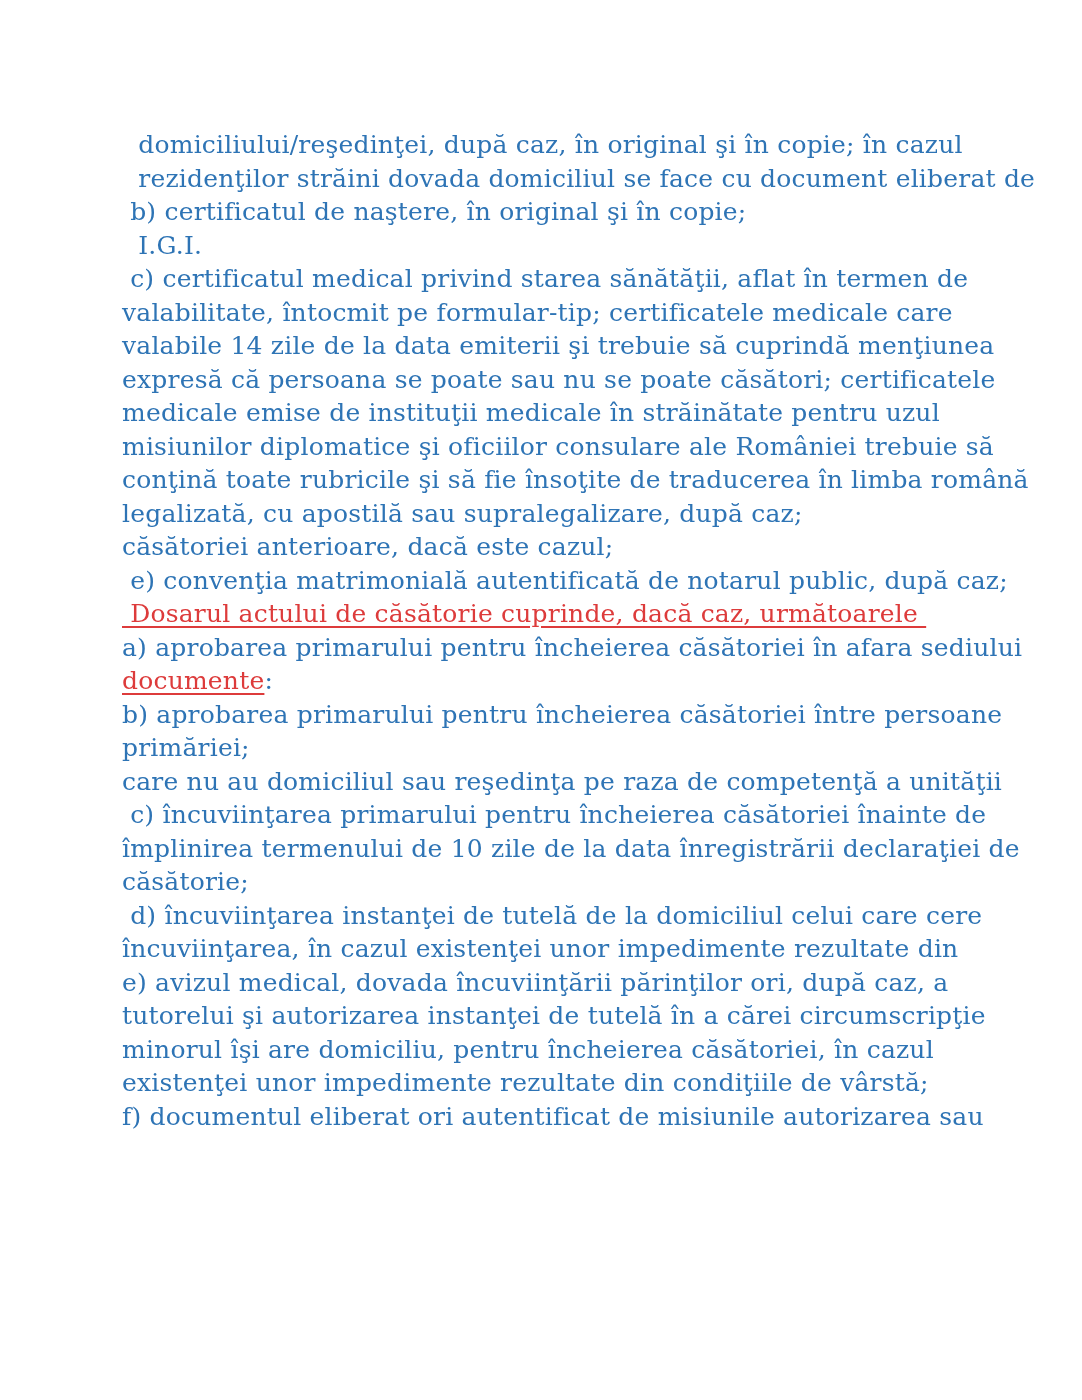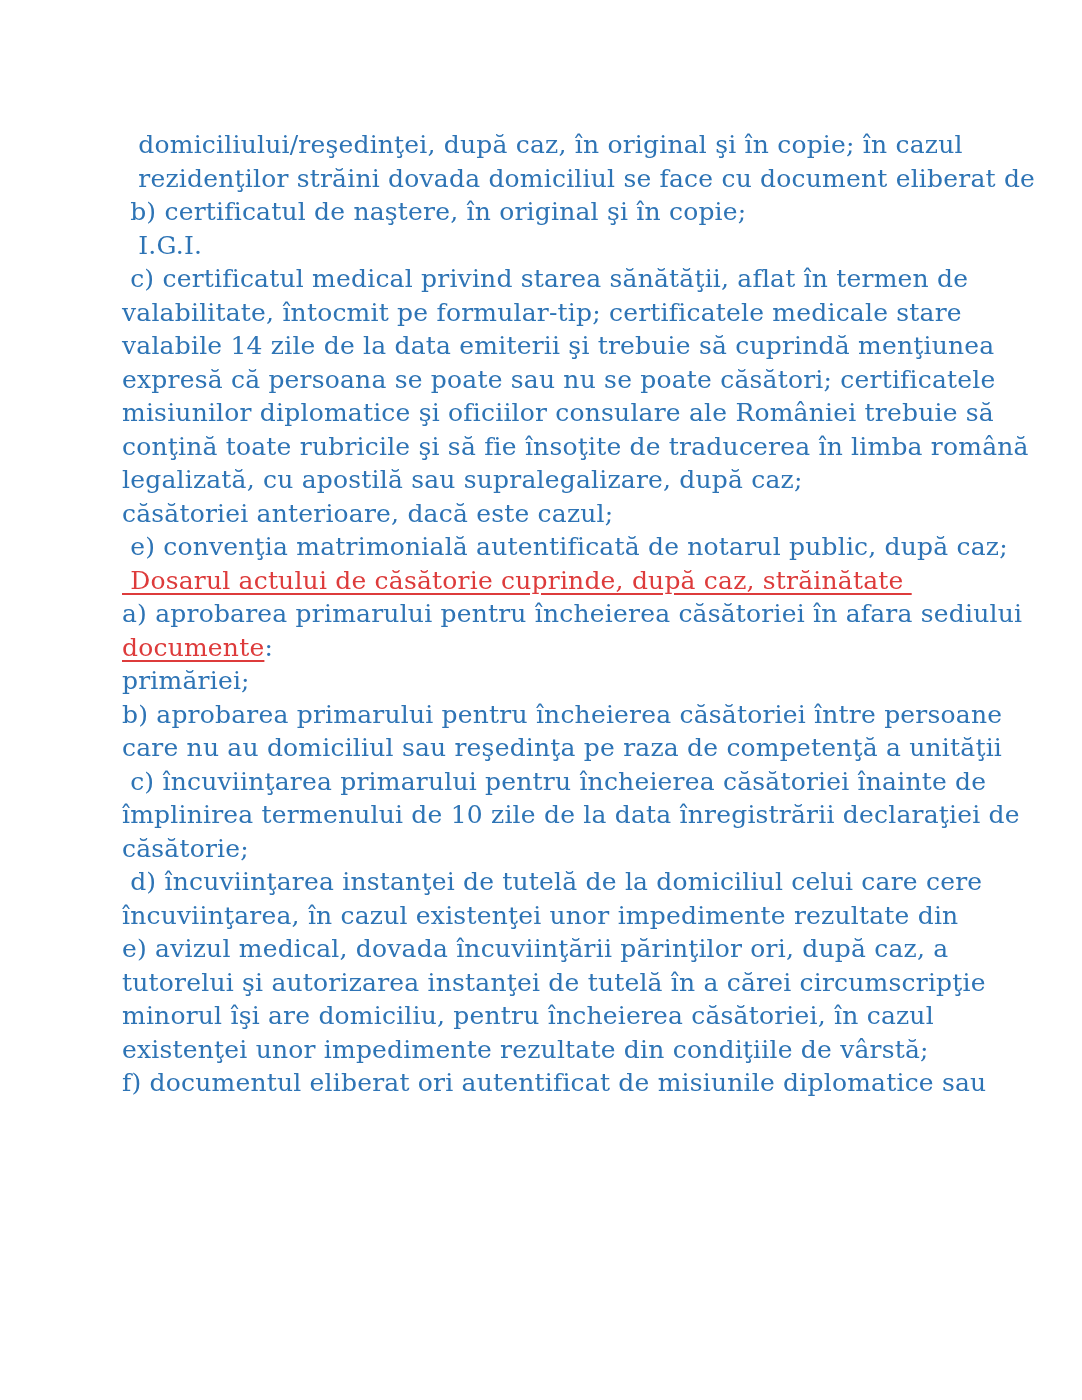--- a/index.html
+++ b/index.html
@@ -41,38 +41,39 @@
 </head>
 <body>
 
 <div class="page">
   <div class="text-block" id="doc-text">
       <div class="line"><span class="seg-blue">  domiciliului/reşedinţei, după caz, în original şi în copie; în cazul</span></div>
       <div class="line"><span class="seg-blue">  rezidenţilor străini dovada domiciliul se face cu document eliberat de</span></div>
       <div class="line"><span class="seg-blue"> b) certificatul de naştere, în original şi în copie;</span></div>
       <div class="line"><span class="seg-blue">  I.G.I.</span></div>
       <div class="line"><span class="seg-blue"> c) certificatul medical privind starea sănătăţii, aflat în termen de</span></div>
-      <div class="line"><span class="seg-blue">valabilitate, întocmit pe formular-tip; certificatele medicale stare</span></div>
+      <div class="line"><span class="seg-blue">valabilitate, întocmit pe formular-tip; certificatele medicale care</span></div>
       <div class="line"><span class="seg-blue">valabile 14 zile de la data emiterii şi trebuie să cuprindă menţiunea</span></div>
       <div class="line"><span class="seg-blue">expresă că persoana se poate sau nu se poate căsători; certificatele</span></div>
+      <div class="line"><span class="seg-blue">medicale emise de instituţii medicale în străinătate pentru uzul</span></div>
       <div class="line"><span class="seg-blue">misiunilor diplomatice şi oficiilor consulare ale României trebuie să</span></div>
       <div class="line"><span class="seg-blue">conţină toate rubricile şi să fie însoţite de traducerea în limba română</span></div>
       <div class="line"><span class="seg-blue">legalizată, cu apostilă sau supralegalizare, după caz;</span></div>
       <div class="line"><span class="seg-blue">căsătoriei anterioare, dacă este cazul;</span></div>
       <div class="line"><span class="seg-blue"> e) convenţia matrimonială autentificată de notarul public, după caz;</span></div>
-      <div class="line"><span class="seg-red-underline"> Dosarul actului de căsătorie cuprinde, după caz, străinătate </span></div>
+      <div class="line"><span class="seg-red-underline"> Dosarul actului de căsătorie cuprinde, dacă caz, următoarele </span></div>
       <div class="line"><span class="seg-blue">a) aprobarea primarului pentru încheierea căsătoriei în afara sediului</span></div>
       <div class="line"><span class="seg-red-underline">documente</span><span class="seg-blue">:</span></div>
+      <div class="line"><span class="seg-blue">b) aprobarea primarului pentru încheierea căsătoriei între persoane</span></div>
       <div class="line"><span class="seg-blue">primăriei;</span></div>
-      <div class="line"><span class="seg-blue">b) aprobarea primarului pentru încheierea căsătoriei între persoane</span></div>
       <div class="line"><span class="seg-blue">care nu au domiciliul sau reşedinţa pe raza de competenţă a unităţii</span></div>
       <div class="line"><span class="seg-blue"> c) încuviinţarea primarului pentru încheierea căsătoriei înainte de</span></div>
       <div class="line"><span class="seg-blue">împlinirea termenului de 10 zile de la data înregistrării declaraţiei de</span></div>
       <div class="line"><span class="seg-blue">căsătorie;</span></div>
       <div class="line"><span class="seg-blue"> d) încuviinţarea instanţei de tutelă de la domiciliul celui care cere</span></div>
       <div class="line"><span class="seg-blue">încuviinţarea, în cazul existenţei unor impedimente rezultate din</span></div>
       <div class="line"><span class="seg-blue">e) avizul medical, dovada încuviinţării părinţilor ori, după caz, a</span></div>
       <div class="line"><span class="seg-blue">tutorelui şi autorizarea instanţei de tutelă în a cărei circumscripţie</span></div>
       <div class="line"><span class="seg-blue">minorul îşi are domiciliu, pentru încheierea căsătoriei, în cazul</span></div>
       <div class="line"><span class="seg-blue">existenţei unor impedimente rezultate din condiţiile de vârstă;</span></div>
-      <div class="line"><span class="seg-blue">f) documentul eliberat ori autentificat de misiunile diplomatice sau</span></div>
+      <div class="line"><span class="seg-blue">f) documentul eliberat ori autentificat de misiunile autorizarea sau</span></div>
     </div>
 </div>
 
 </body></html>

